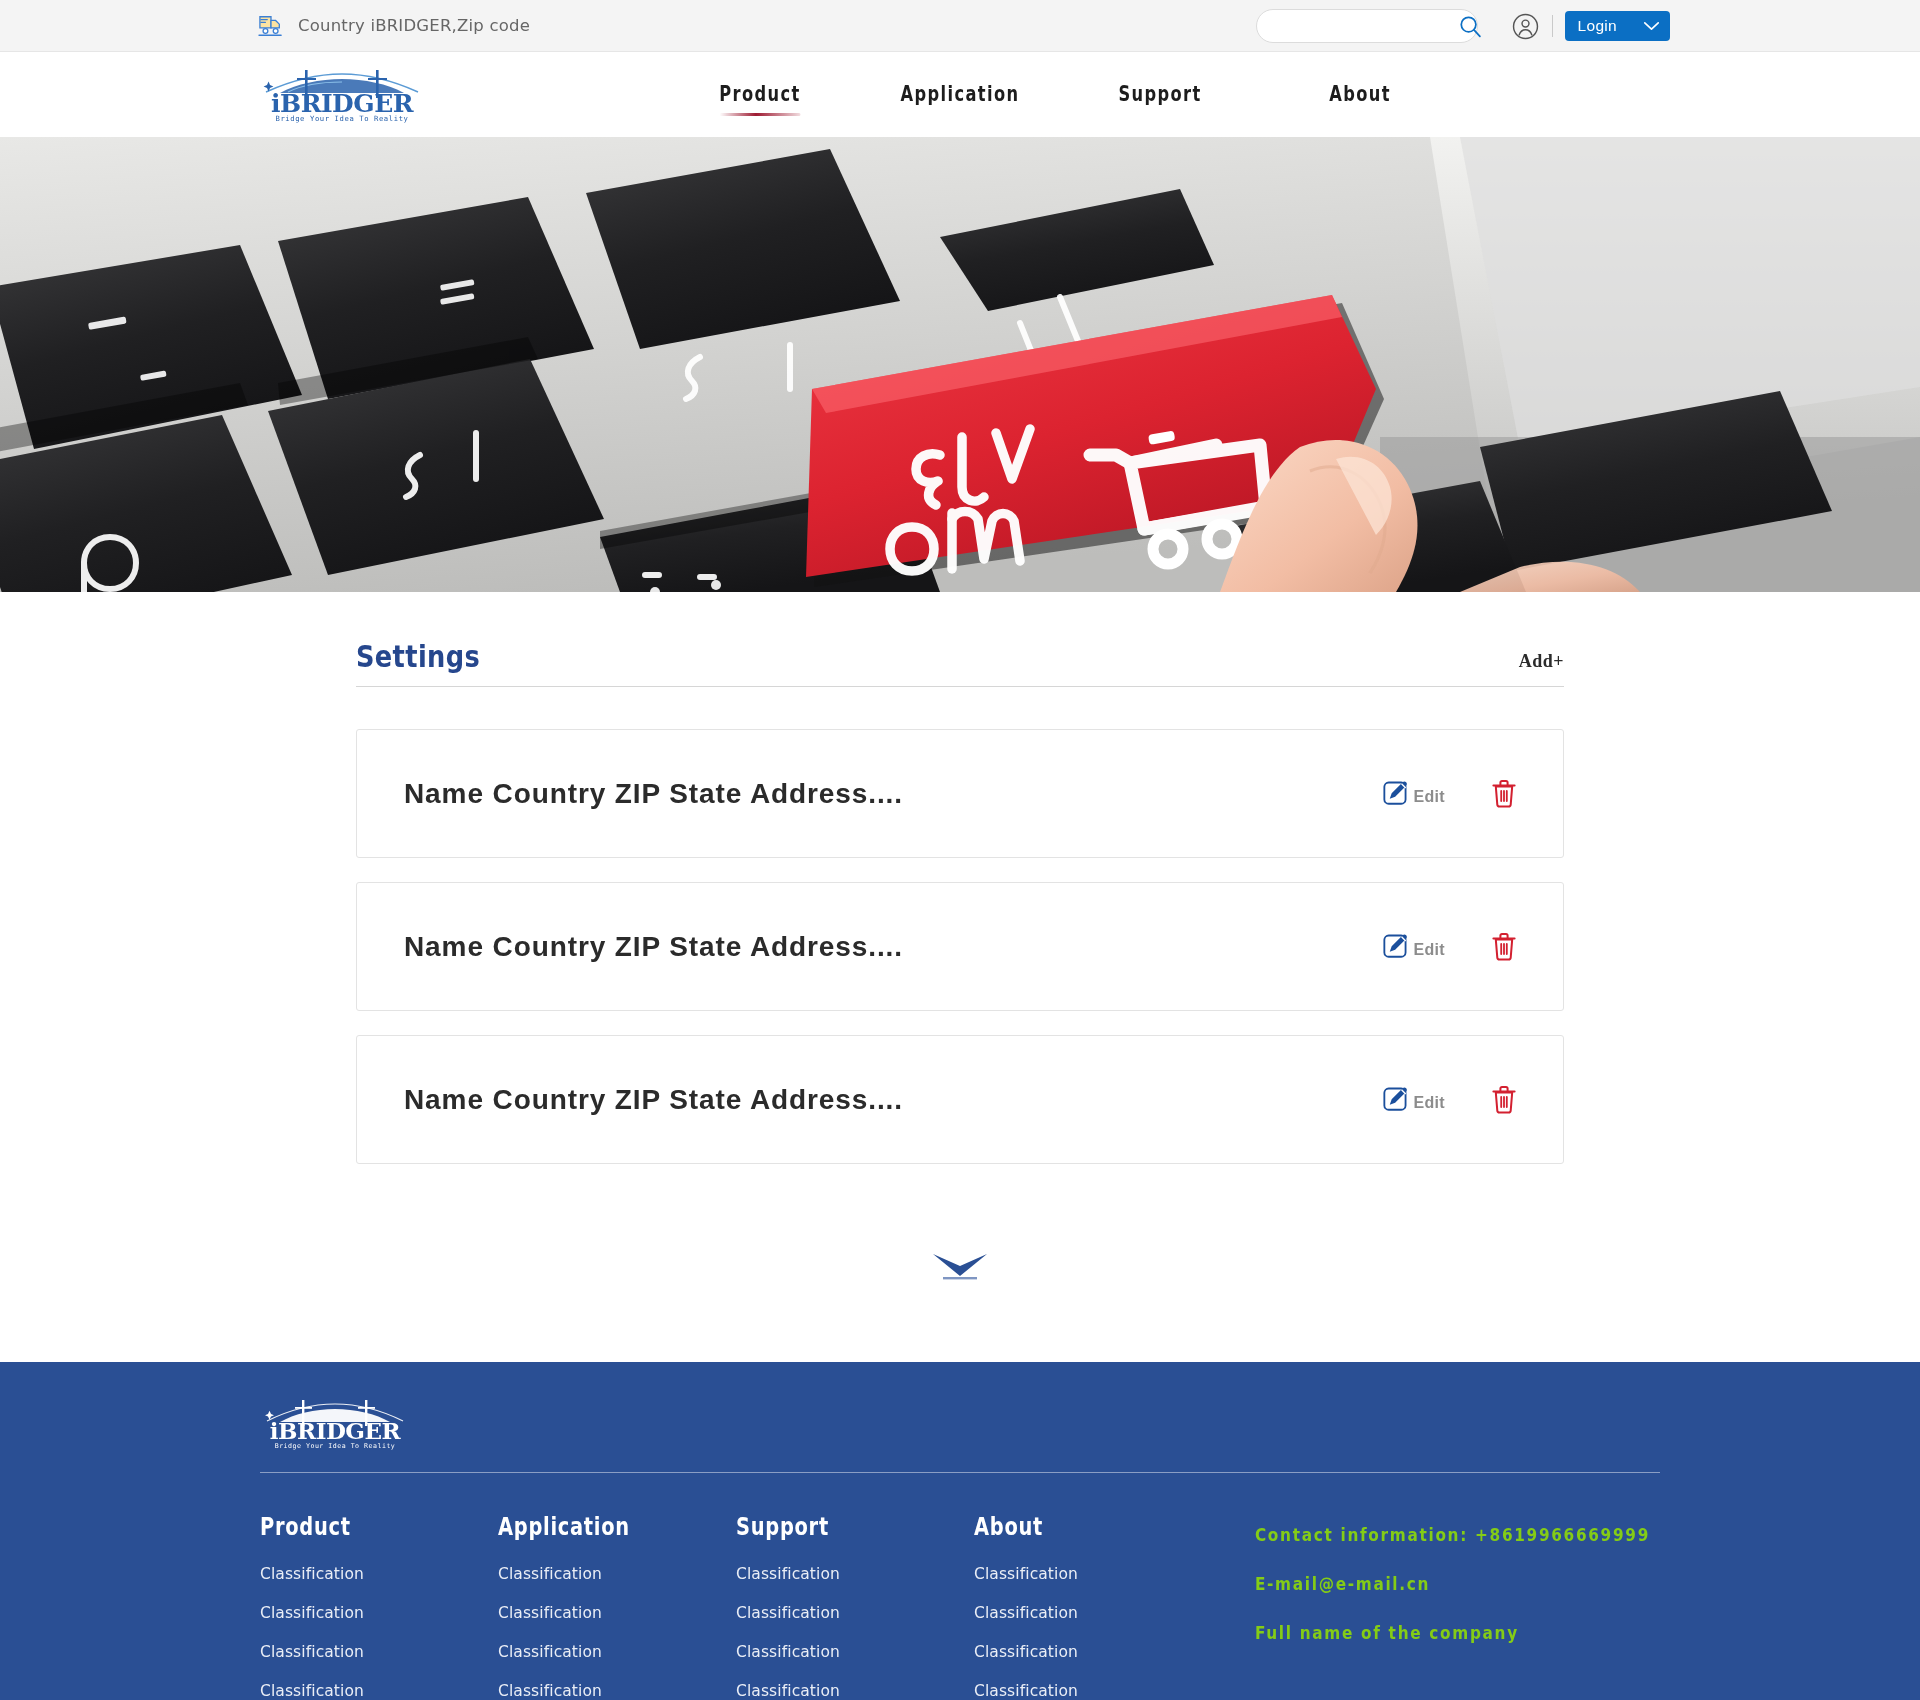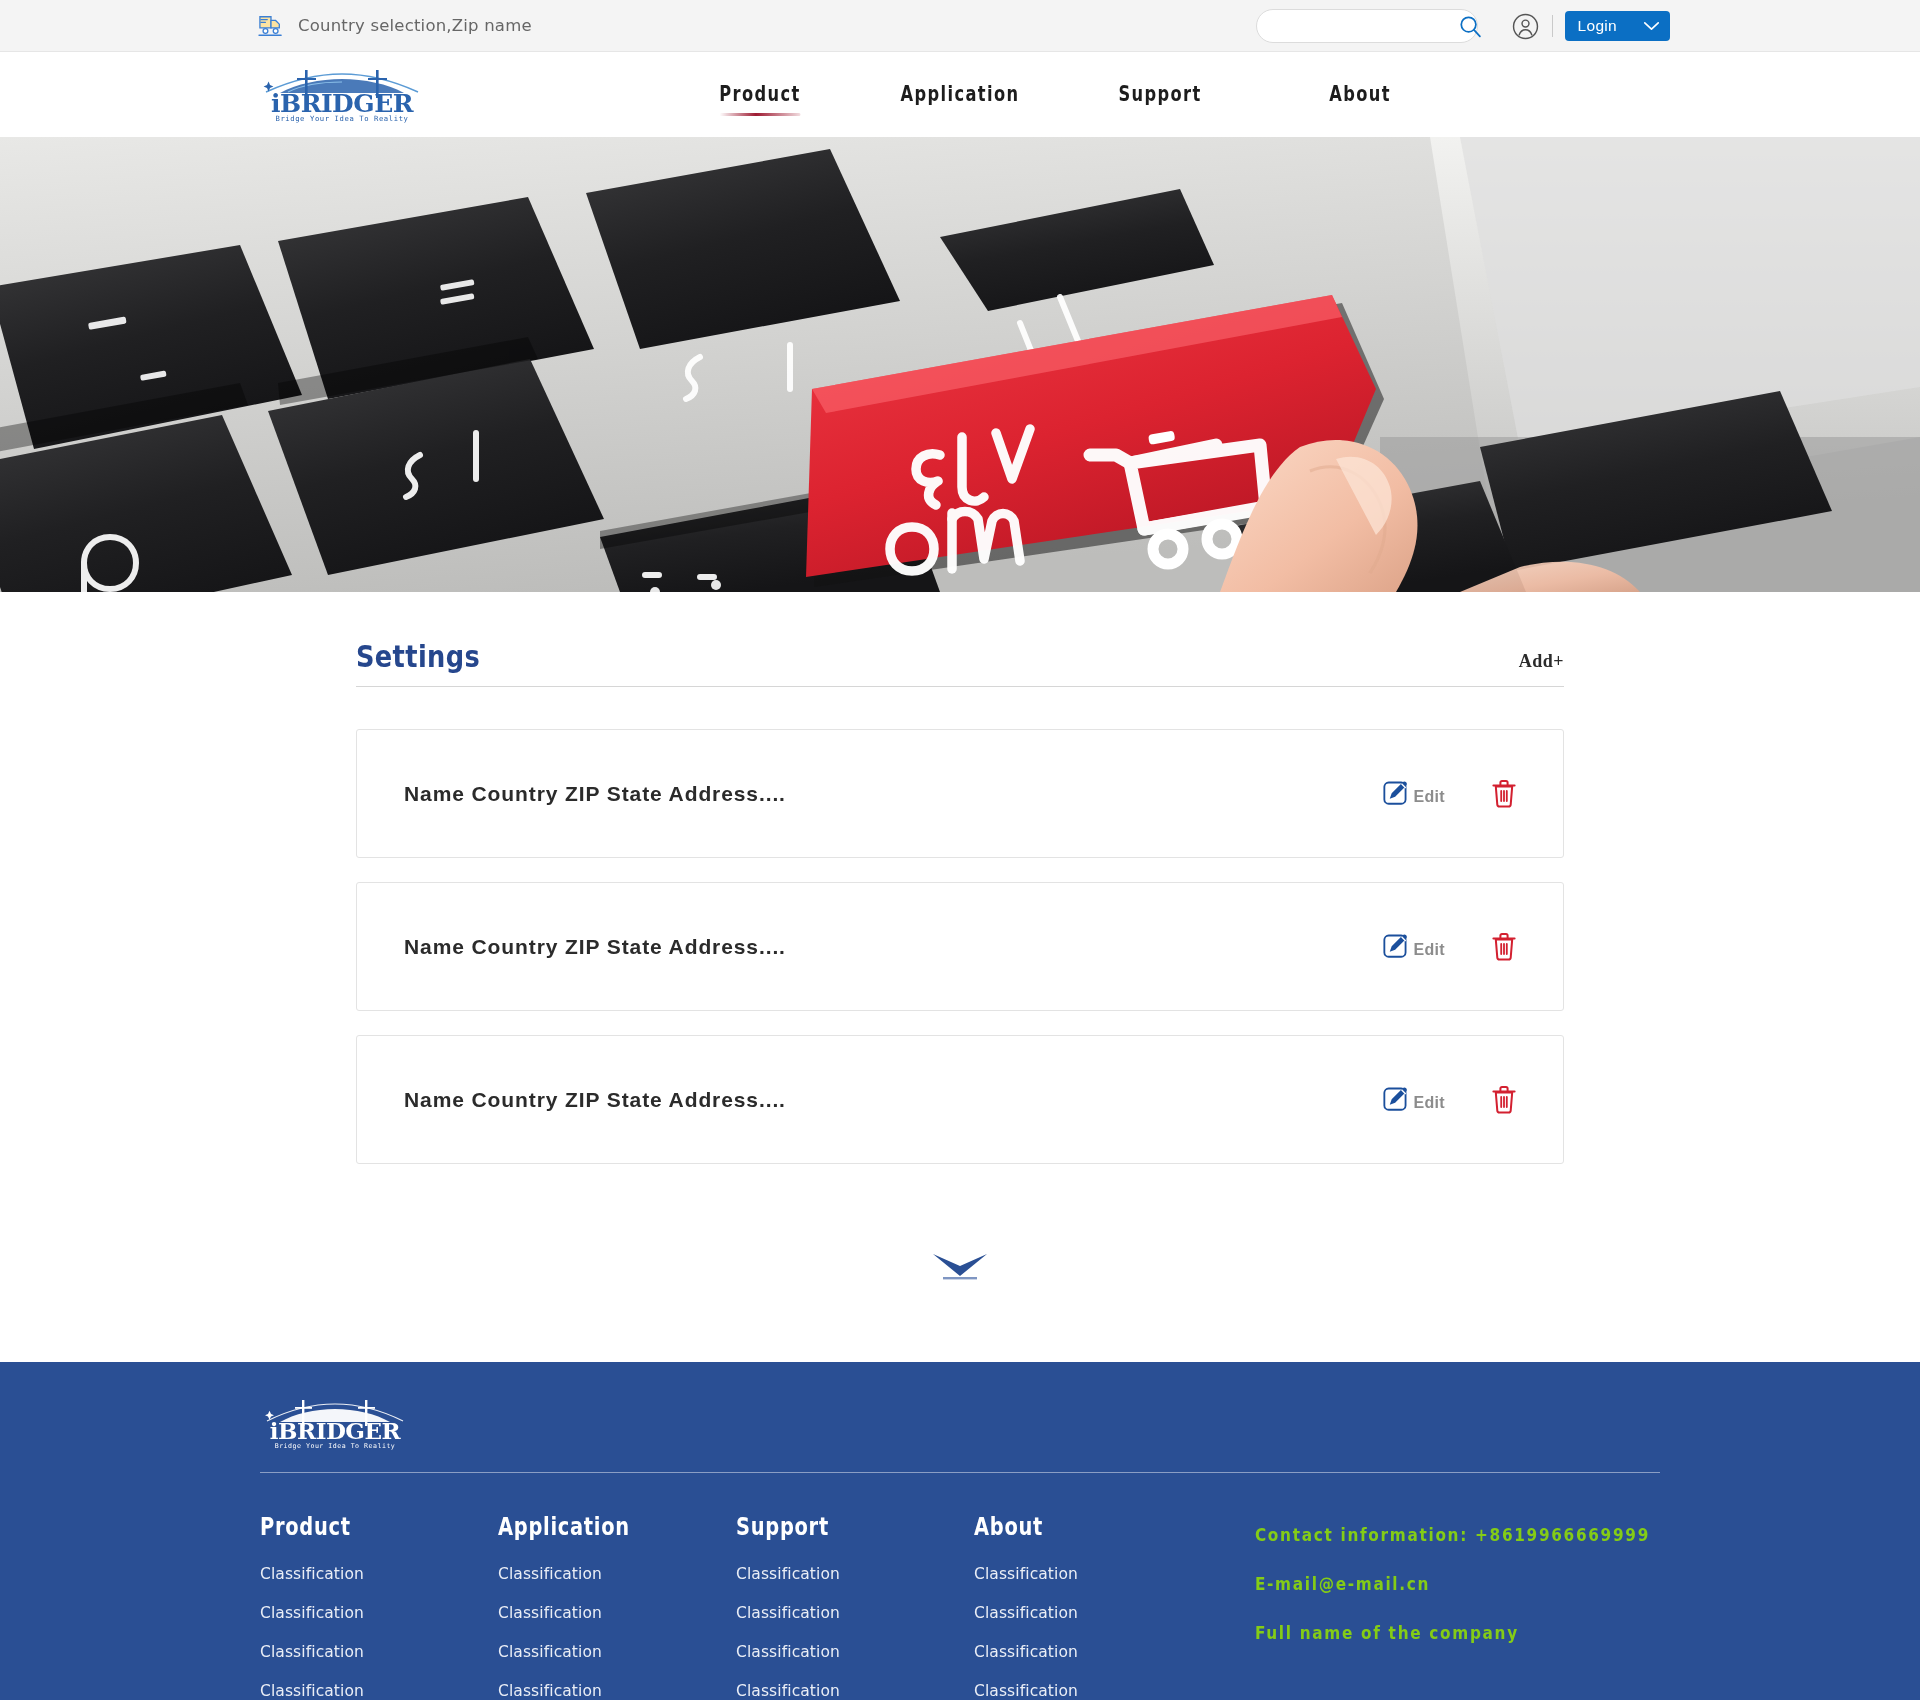--- a/index.html
+++ b/index.html
@@ -174,21 +174,21 @@
     background: #fff;
     border: 1px solid #e3e3e3;
     border-radius: 3px;
     display: flex;
     align-items: center;
     padding: 0 46px 0 47px;
     position: relative;
   }
   .card-text {
     font-family: "Liberation Sans", sans-serif;
-    font-size: 21px;
+    font-size: 28px;
     font-weight: bold;
     color: #2b2b2b;
     letter-spacing: .9px;
     flex: 1;
   }
   .card-actions { display: flex; align-items: center; gap: 46px; }
   .edit-btn {
     display: flex;
     align-items: flex-end;
     gap: 4px;
@@ -280,21 +280,21 @@
       <span>
         <svg class="truck-icon" viewBox="0 0 28 26">
           <path d="M2 3h12v12H2z" fill="#fbe3a2" stroke="#3a7fd5" stroke-width="1.4"></path>
           <path d="M14 7h5l4 4v4h-9z" fill="#fbe3a2" stroke="#3a7fd5" stroke-width="1.4"></path>
           <circle cx="8" cy="18.5" r="2.6" fill="#fff" stroke="#3a7fd5" stroke-width="1.4"></circle>
           <circle cx="19" cy="18.5" r="2.6" fill="#fff" stroke="#3a7fd5" stroke-width="1.4"></circle>
           <path d="M3 6h7M3 9h5" stroke="#3a7fd5" stroke-width="1.3" stroke-linecap="round"></path>
           <path d="M1 23h24" stroke="#3a7fd5" stroke-width="1.4" stroke-linecap="round"></path>
         </svg>
       </span>
-      <span class="topbar-text">Country selection,Zip name</span>
+      <span class="topbar-text">Country iBRIDGER,Zip code</span>
     </div>
 
     <div class="topbar-right">
       <div class="search-wrap">
         <input class="search-input" type="text" placeholder="" style="">
         <span class="search-sep"></span>
         <span>
           <svg class="search-icon" viewBox="0 0 26 26">
             <circle cx="11" cy="11" r="7.6" fill="none" stroke="#0b6fc4" stroke-width="1.8"></circle>
             <path d="M16.6 16.6l6.2 6.6" stroke="#0b6fc4" stroke-width="1.8" stroke-linecap="round"></path>

